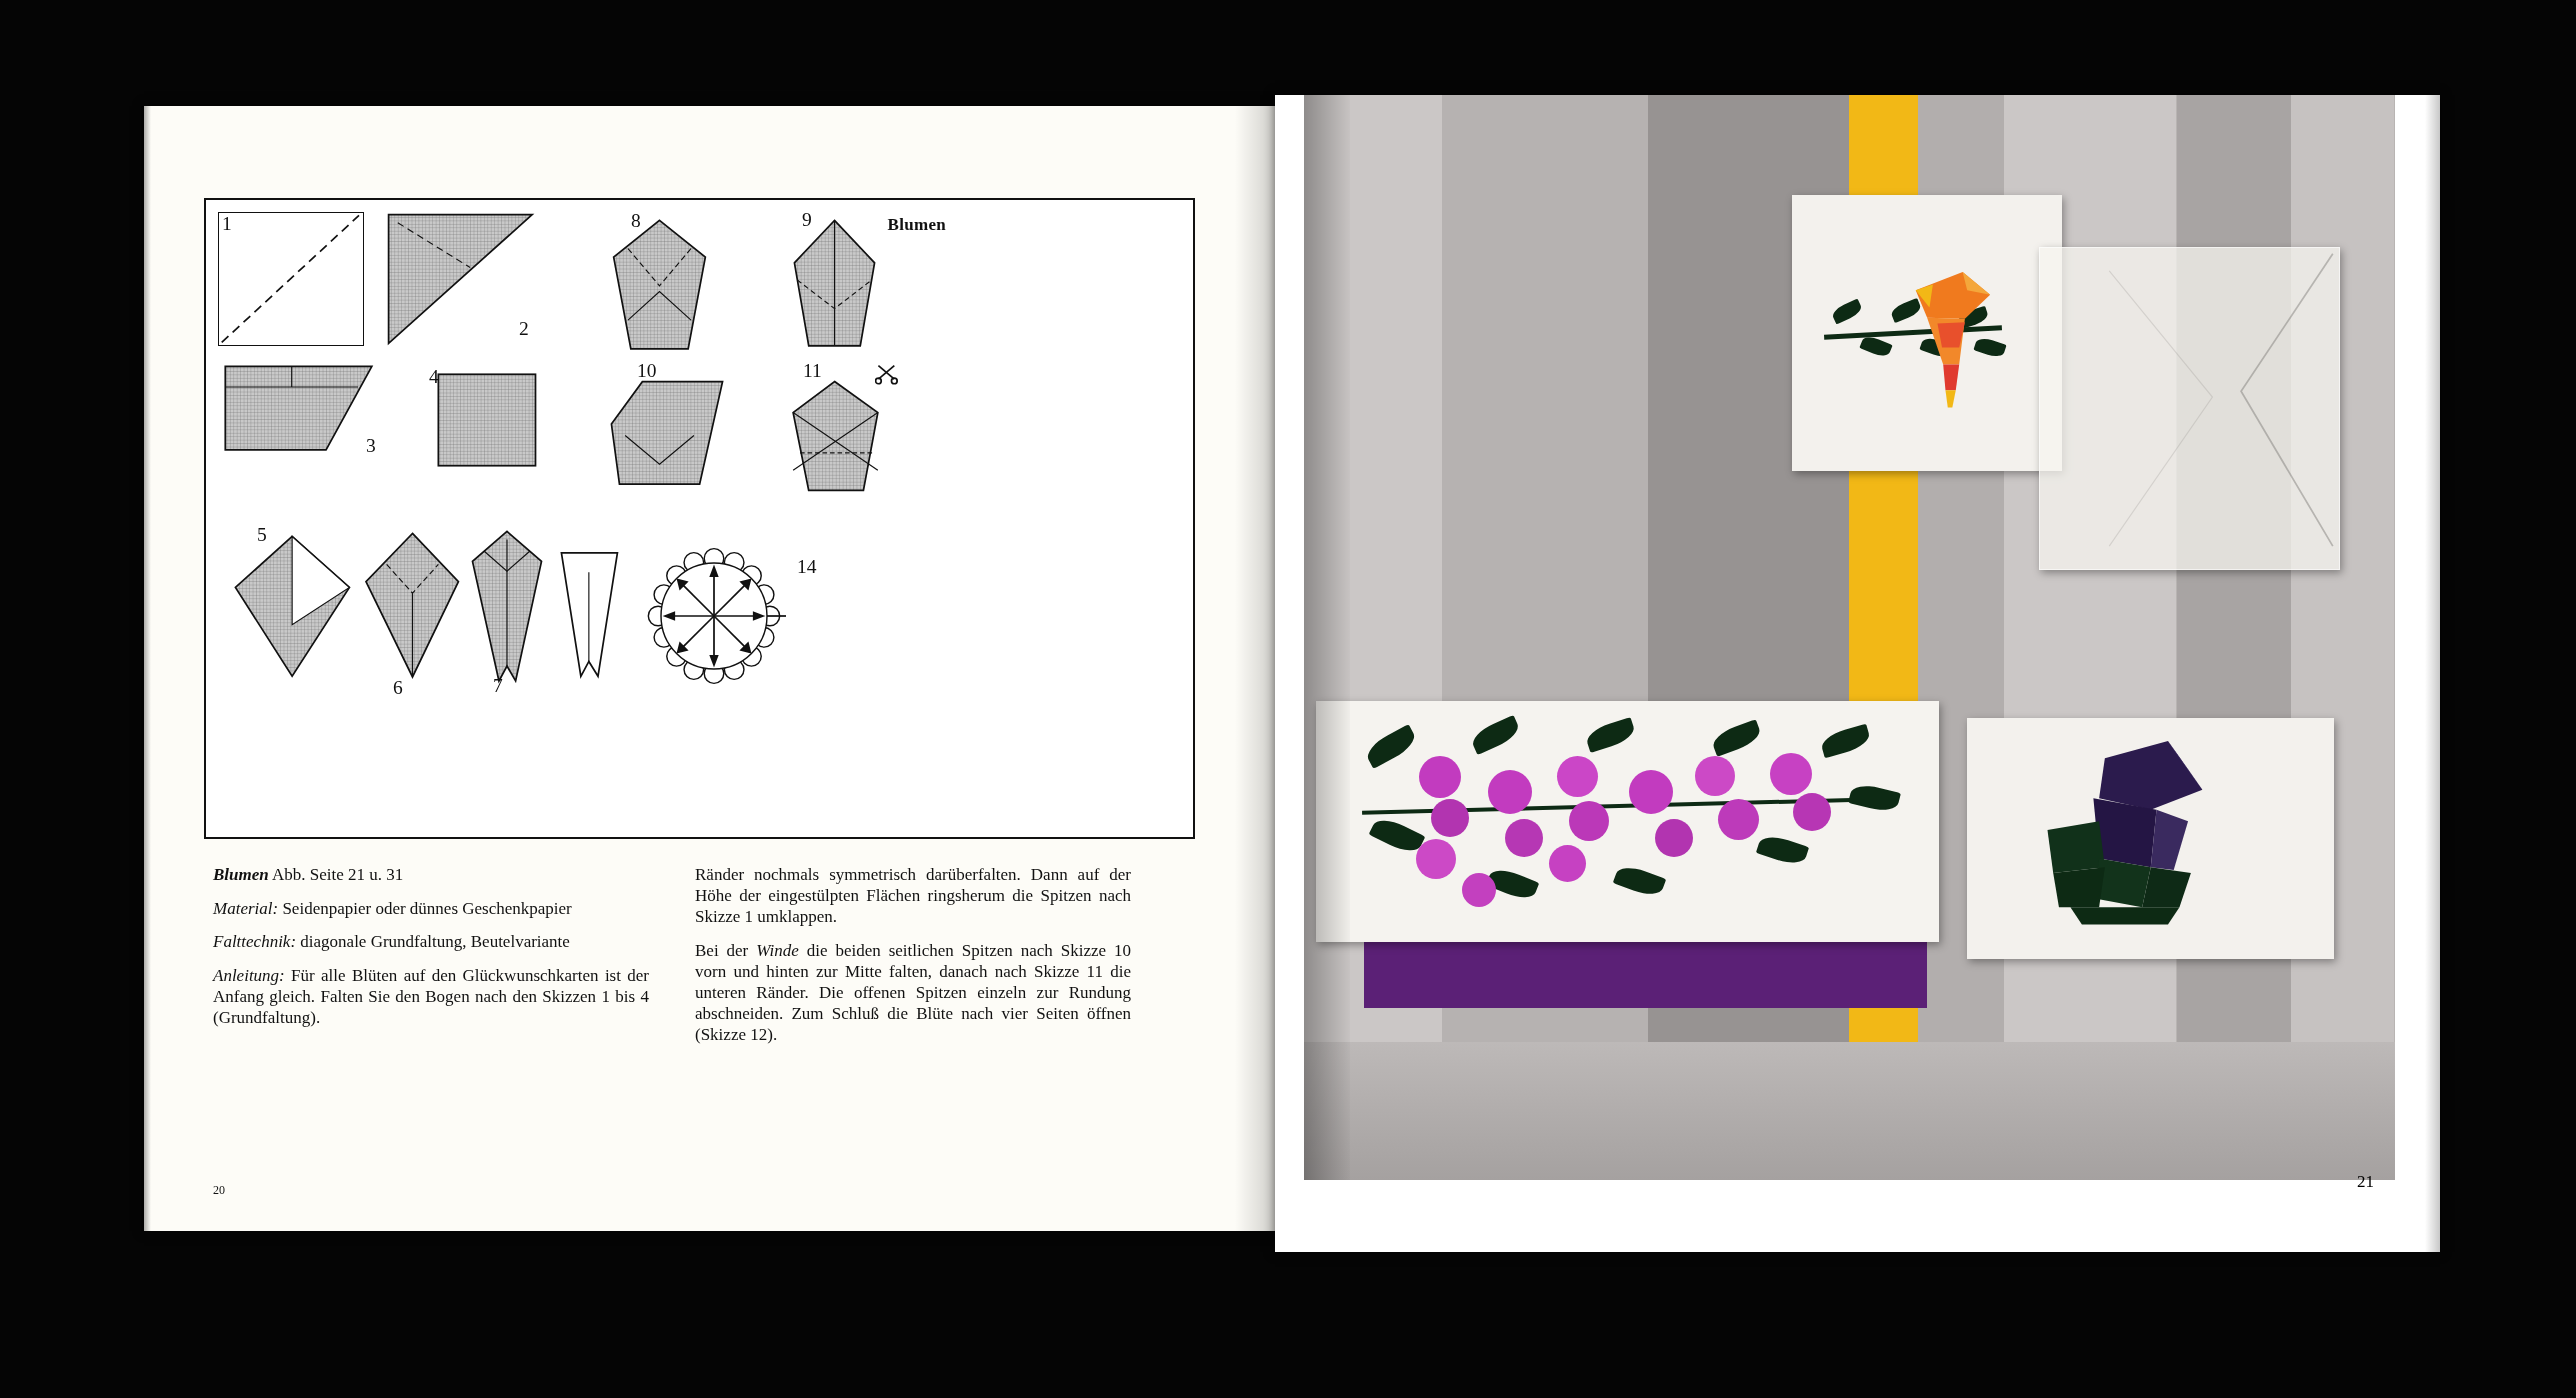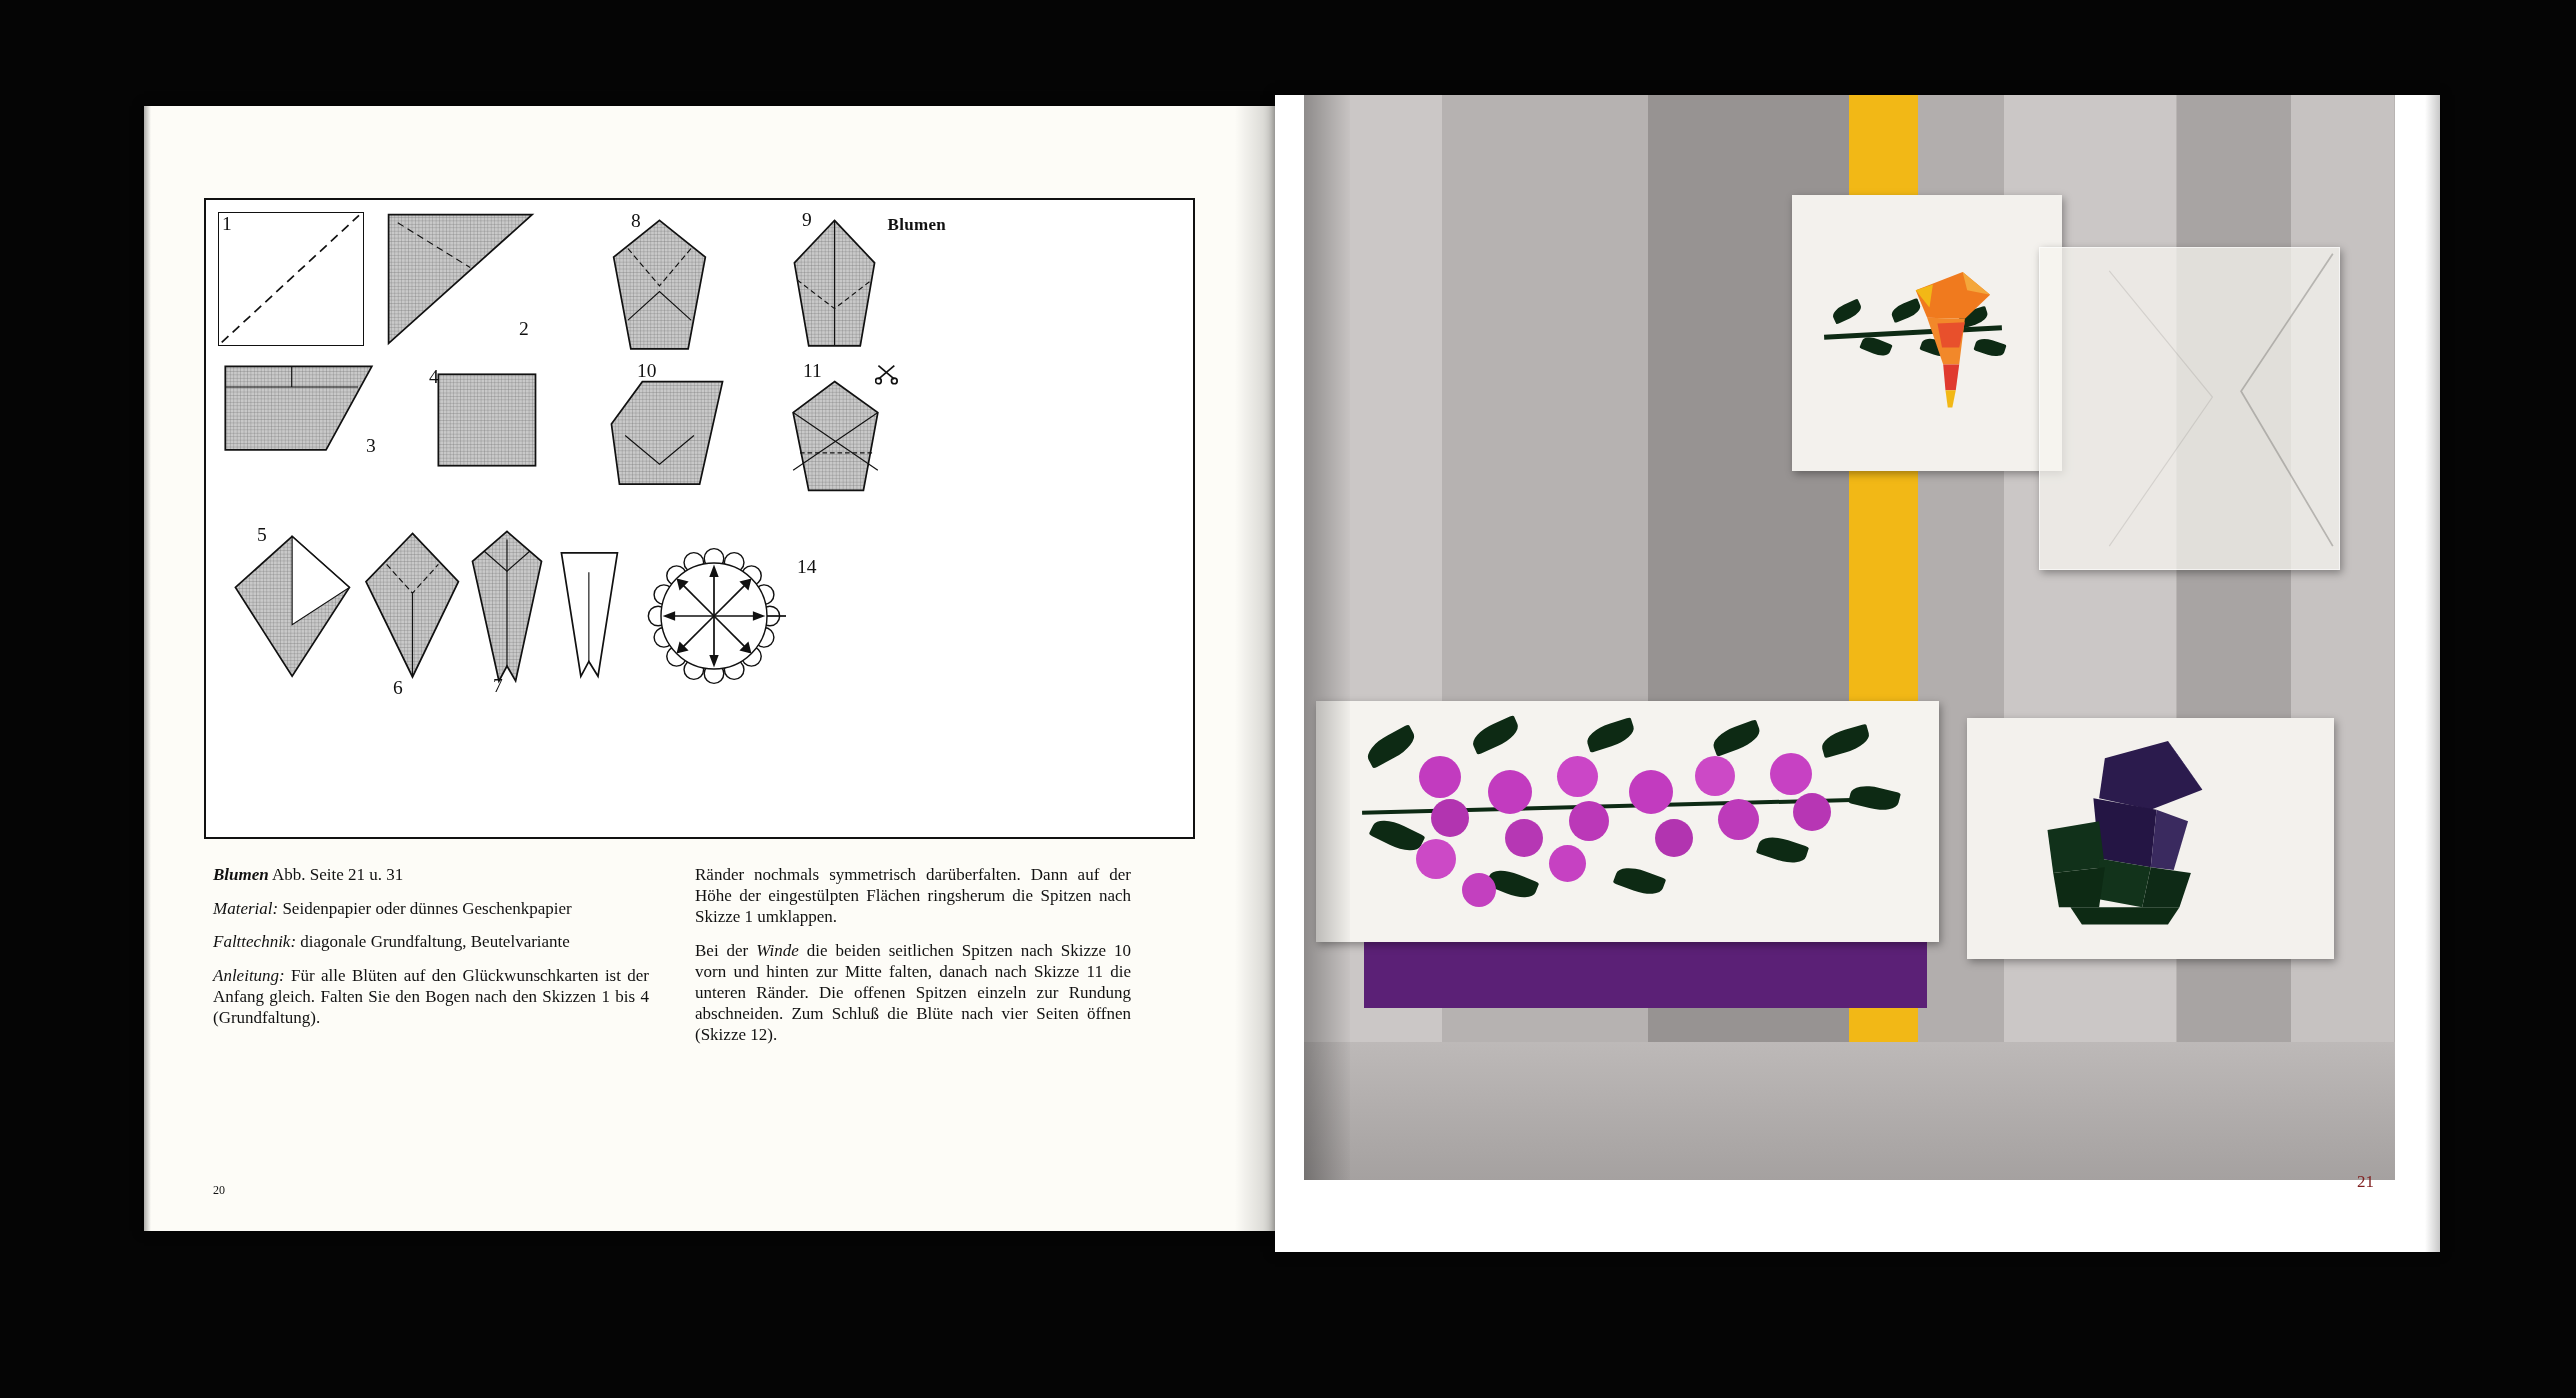--- a/index.html
+++ b/index.html
@@ -104,21 +104,21 @@
     background:linear-gradient(to right, rgba(0,0,0,0.30) 0%, rgba(0,0,0,0.02) 100%);
     z-index:40;
   }
   .page-right::after{
     content:"";position:absolute;right:0;top:0;width:15px;height:100%;
     background:linear-gradient(to left, rgba(0,0,0,0.22), rgba(0,0,0,0));
     z-index:45;
   }
   .pageno-right{
     position:absolute; right:66px; bottom:60px;
-    font-size:17px; color:#7f1d1d; z-index:50;
+    font-size:17px; color:#000000; z-index:50;
   }
 
   .card{position:absolute;box-shadow:2.3px 3.4px 8px rgba(0,0,0,.35);}
   .leaf{position:absolute;background:#0d2a14;}
   .blossom{position:absolute;border-radius:50%;}
   .stem{position:absolute;background:#0d2a14;}
 
   
   .edge-shadow-left{
     position:absolute;left:-3.4px;top:0;width:10.3px;height:100%;

